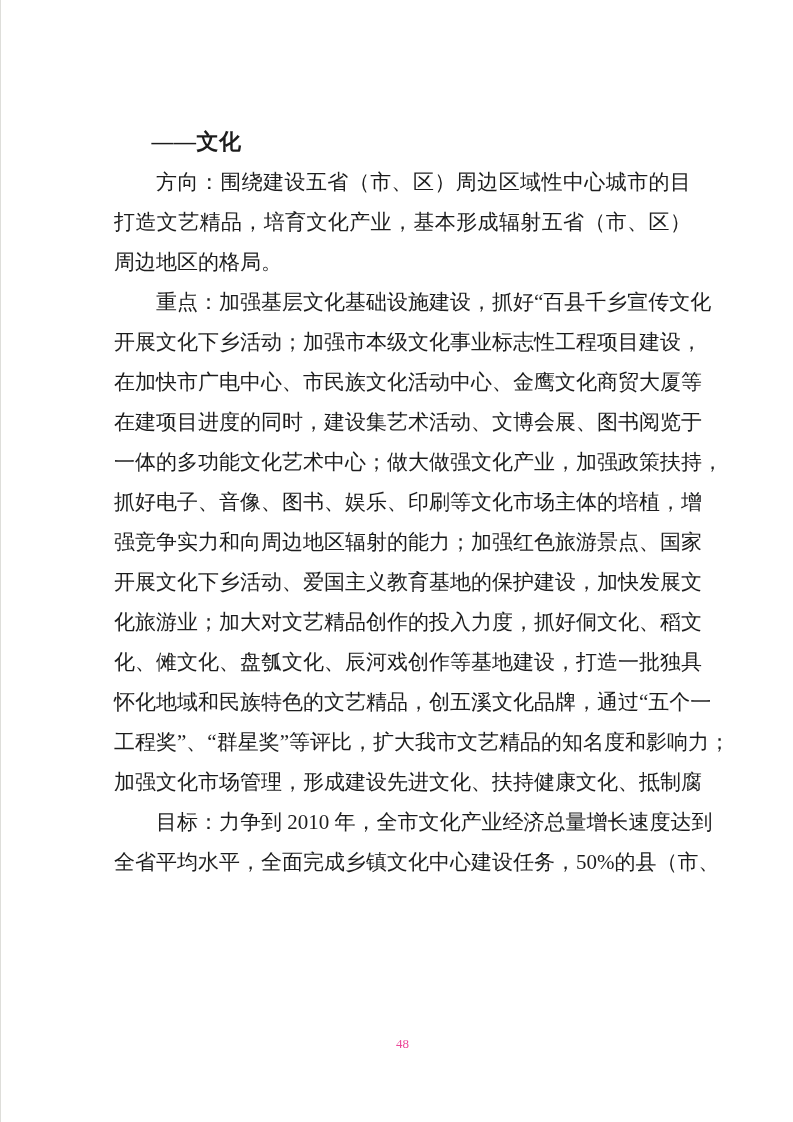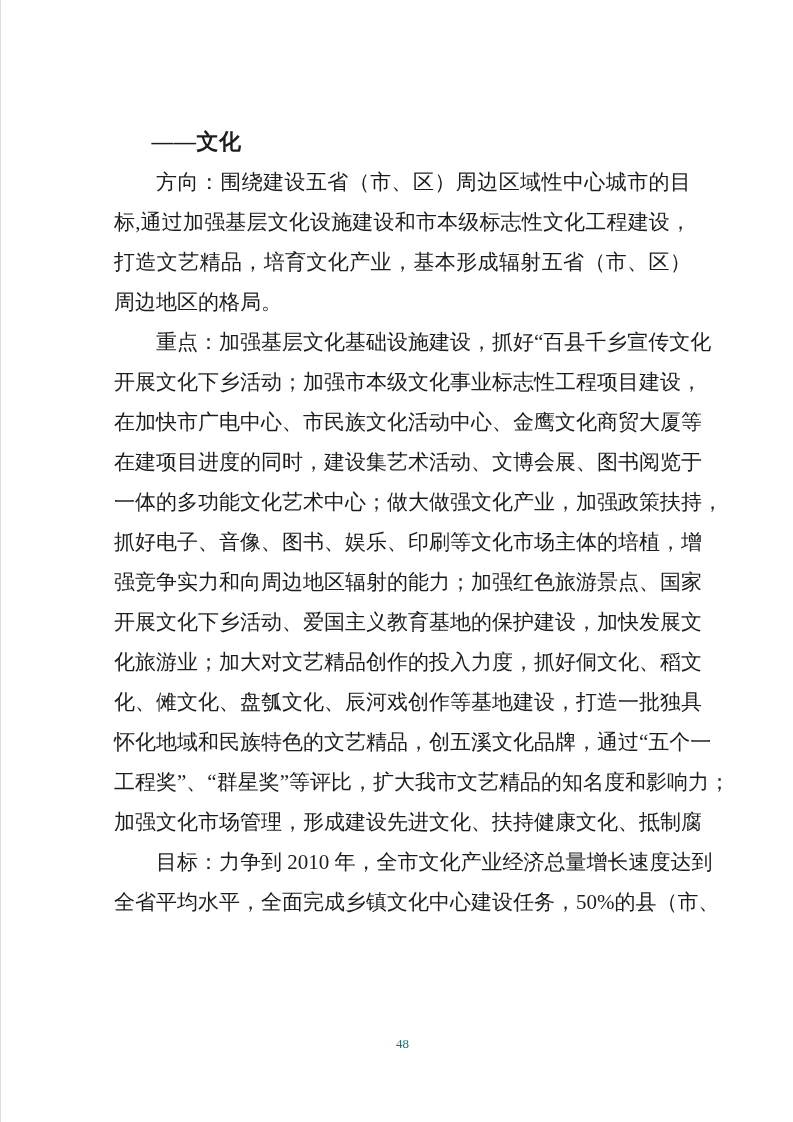--- a/index.html
+++ b/index.html
@@ -53,33 +53,32 @@
     letter-spacing: 0.5px;
   }
   .page-number {
     position: absolute;
     left: 113px;
     width: 577px;
     top: 1034px;
     text-align: center;
     font-size: 13px;
     line-height: 20px;
-    color: #0f766e;
+    color: #ec4899;
   }
 </style>
 </head>
 <body>
 
 <div class="page">
   <div class="text-block">
 
     <div class="heading">——文化</div>
 
     <div class="line indent">方向：围绕建设五省（市、区）周边区域性中心城市的目</div>
-    <div class="line">标,通过加强基层文化设施建设和市本级标志性文化工程建设，</div>
     <div class="line">打造文艺精品，培育文化产业，基本形成辐射五省（市、区）</div>
     <div class="line para-end">周边地区的格局。</div>
 
     <div class="line indent">重点：加强基层文化基础设施建设，抓好“百县千乡宣传文化</div>
     <div class="line">开展文化下乡活动；加强市本级文化事业标志性工程项目建设，</div>
     <div class="line">在加快市广电中心、市民族文化活动中心、金鹰文化商贸大厦等</div>
     <div class="line">在建项目进度的同时，建设集艺术活动、文博会展、图书阅览于</div>
     <div class="line">一体的多功能文化艺术中心；做大做强文化产业，加强政策扶持，</div>
     <div class="line">抓好电子、音像、图书、娱乐、印刷等文化市场主体的培植，增</div>
     <div class="line">强竞争实力和向周边地区辐射的能力；加强红色旅游景点、国家</div>

